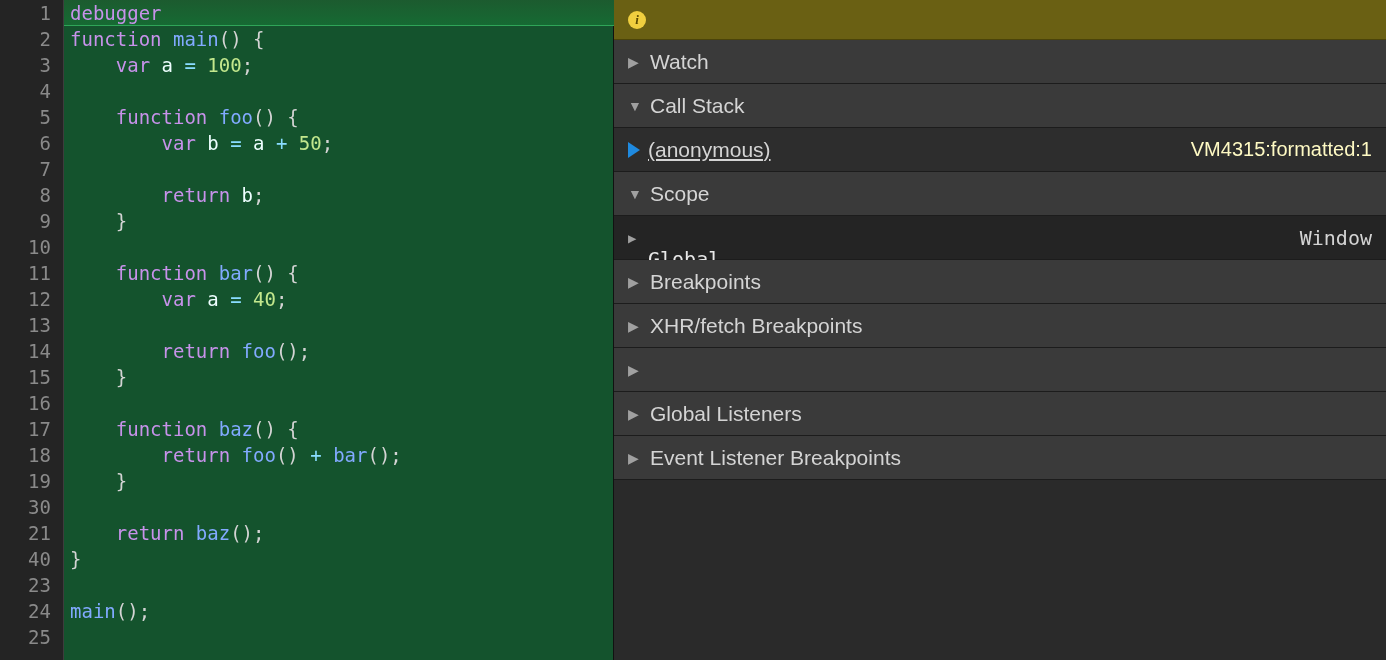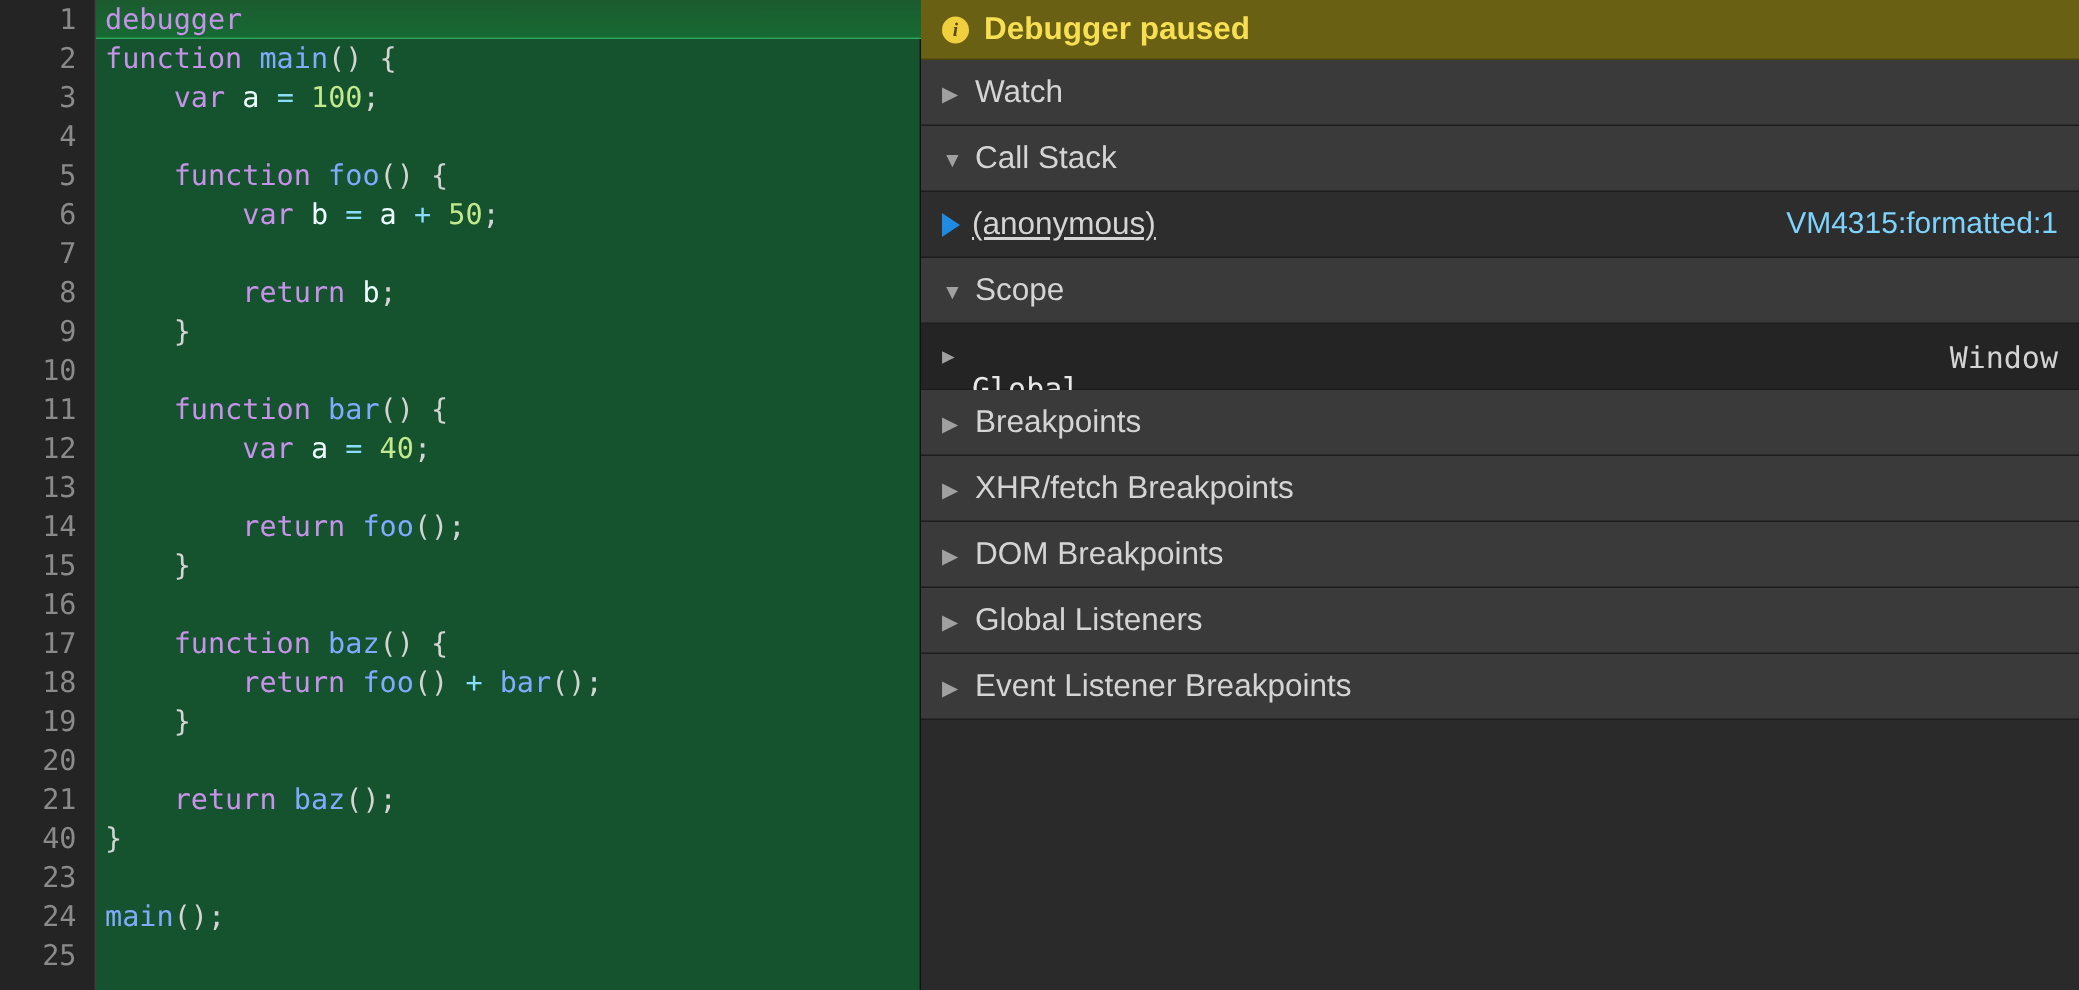--- a/index.html
+++ b/index.html
@@ -116,21 +116,21 @@
     padding-right: 14px;
   }
   .frame-left { display:flex; align-items:center; gap:8px;text-decoration:underline;}
   .frame-arrow {
     width:0;height:0;
     border-top:8px solid transparent;
     border-bottom:8px solid transparent;
     border-left:12px solid #1f8ae0;
     margin-left:4px;
   }
-  .frame-loc { color:#7dd3fc; font-size:20px;}
+  .frame-loc { color:#fef9c3; font-size:20px;}
   .scope-row {
     background: #242424;
     font-family: Menlo, Consolas, monospace;
     font-size: 20px;
     justify-content: space-between;
     padding-right: 14px;
   }
   .scope-left { display:flex; align-items:center; gap:6px;}
   .scope-name { color:#e8e8e8;margin-top:43px;}
   .scope-val  { color:#d4d4d4;}
@@ -157,35 +157,34 @@
         <div>10</div>
         <div>11</div>
         <div>12</div>
         <div>13</div>
         <div>14</div>
         <div>15</div>
         <div>16</div>
         <div>17</div>
         <div>18</div>
         <div>19</div>
-        <div>20</div>
+        <div>30</div>
         <div>21</div>
         <div>40</div>
         <div>23</div>
         <div>24</div>
         <div>25</div>
       </div>
     <div class="code" id="code"><div class="code-line highlight"><span class="kw">debugger</span></div><div class="code-line"><span class="kw">function </span><span class="fn">main</span><span class="pn">() {</span></div><div class="code-line"><span class="pn">    </span><span class="kw">var </span><span class="va">a </span><span class="op">= </span><span class="nm2">100</span><span class="pn">;</span></div><div class="code-line"></div><div class="code-line"><span class="pn">    </span><span class="kw">function </span><span class="fn">foo</span><span class="pn">() {</span></div><div class="code-line"><span class="pn">        </span><span class="kw">var </span><span class="va">b </span><span class="op">= </span><span class="va">a </span><span class="op">+ </span><span class="nm2">50</span><span class="pn">;</span></div><div class="code-line"></div><div class="code-line"><span class="pn">        </span><span class="kw">return </span><span class="va">b</span><span class="pn">;</span></div><div class="code-line"><span class="pn">    }</span></div><div class="code-line"></div><div class="code-line"><span class="pn">    </span><span class="kw">function </span><span class="fn">bar</span><span class="pn">() {</span></div><div class="code-line"><span class="pn">        </span><span class="kw">var </span><span class="va">a </span><span class="op">= </span><span class="nm2">40</span><span class="pn">;</span></div><div class="code-line"></div><div class="code-line"><span class="pn">        </span><span class="kw">return </span><span class="fn">foo</span><span class="pn">();</span></div><div class="code-line"><span class="pn">    }</span></div><div class="code-line"></div><div class="code-line"><span class="pn">    </span><span class="kw">function </span><span class="fn">baz</span><span class="pn">() {</span></div><div class="code-line"><span class="pn">        </span><span class="kw">return </span><span class="fn">foo</span><span class="pn">() </span><span class="op">+ </span><span class="fn">bar</span><span class="pn">();</span></div><div class="code-line"><span class="pn">    }</span></div><div class="code-line"></div><div class="code-line"><span class="pn">    </span><span class="kw">return </span><span class="fn">baz</span><span class="pn">();</span></div><div class="code-line"><span class="pn">}</span></div><div class="code-line"></div><div class="code-line"><span class="fn">main</span><span class="pn">();</span></div><div class="code-line"></div></div>
   </div>
 
   <div class="sidebar">
 
     <div class="paused-bar">
       <span class="info-badge">i</span>
-      <span class="paused-text">Debugger paused</span>
     </div>
 
     <div class="section-header panel-item">
       <span class="tri">▶</span>
       <span>Watch</span>
     </div>
 
     <div class="section-header panel-item">
       <span class="tri">▼</span>
       <span>Call Stack</span>
@@ -217,21 +216,20 @@
       <span>Breakpoints</span>
     </div>
 
     <div class="section-header panel-item">
       <span class="tri">▶</span>
       <span>XHR/fetch Breakpoints</span>
     </div>
 
     <div class="section-header panel-item">
       <span class="tri">▶</span>
-      <span>DOM Breakpoints</span>
     </div>
 
     <div class="section-header panel-item">
       <span class="tri">▶</span>
       <span>Global Listeners</span>
     </div>
 
     <div class="section-header panel-item">
       <span class="tri">▶</span>
       <span>Event Listener Breakpoints</span>

